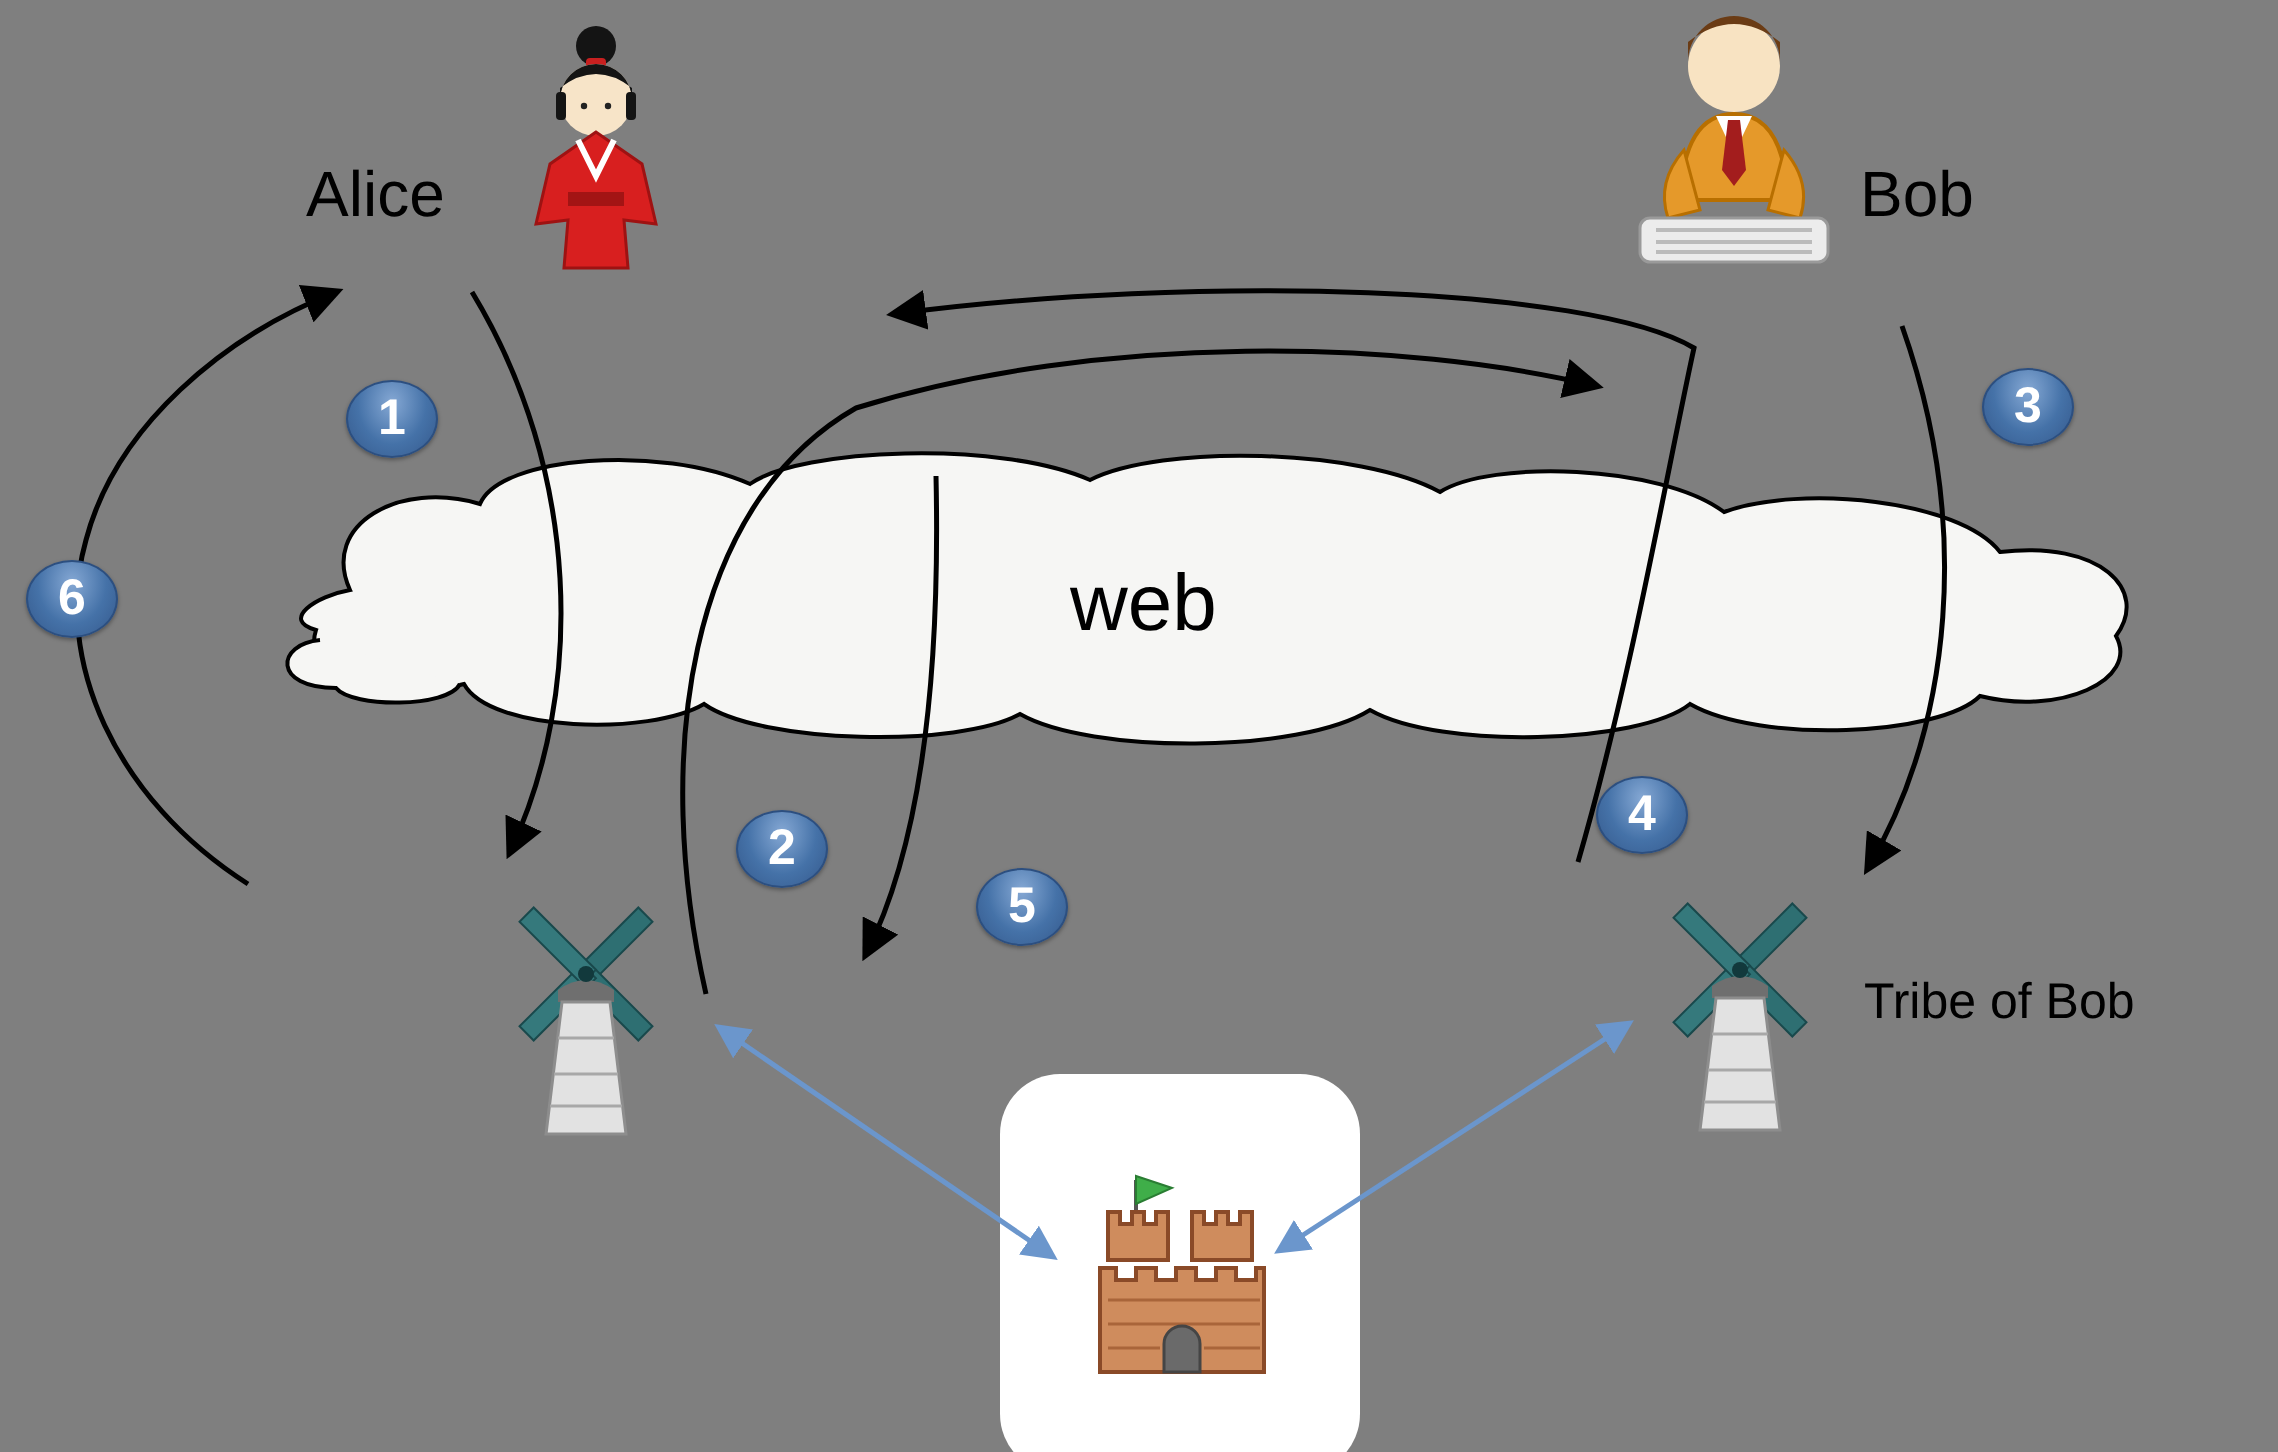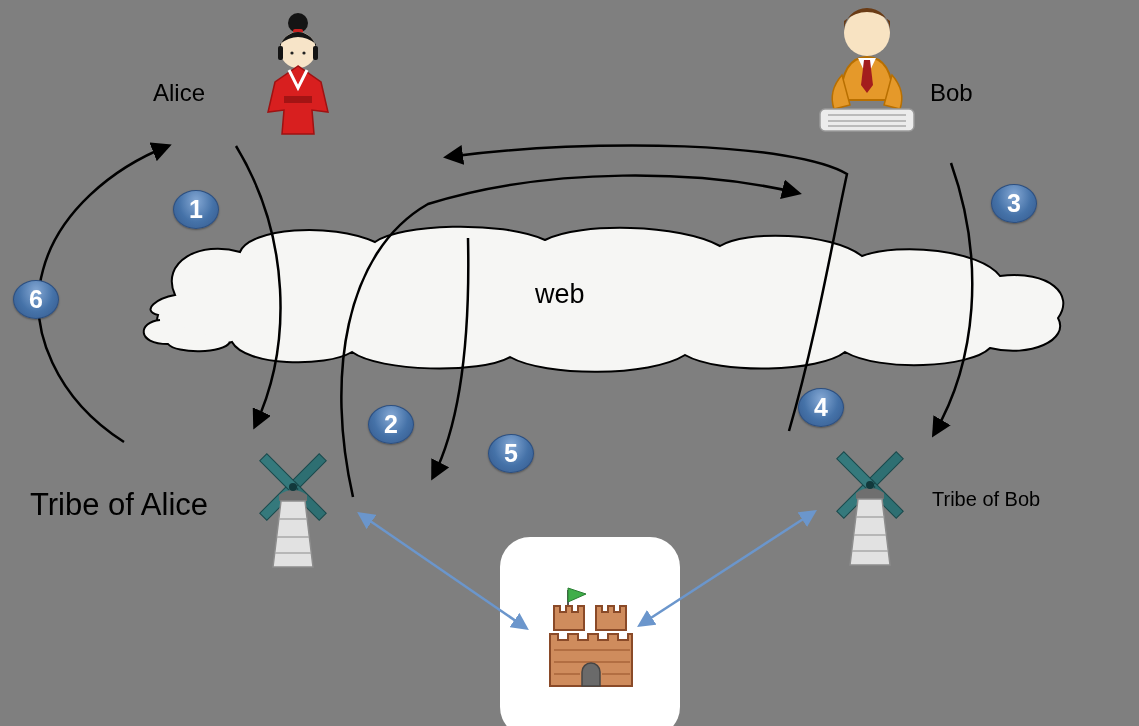--- a/index.html
+++ b/index.html
@@ -6,21 +6,21 @@
   .canvas{
     position:relative;
     width:1139px;height:726px;
     background:#7f7f7f;
     overflow:hidden;
     font-family:"Liberation Sans", sans-serif;
   }
   .lbl{
     position:absolute;
     color:#000;
-    font-size:24px;
+    font-size:32px;
     white-space:nowrap;
     line-height:1.1;
   }
   .abs{position:absolute;}
   svg{display:block;}
   .overlay{
     position:absolute;left:0;top:0;width:1139px;height:726px;
     pointer-events:none;
   }
   .badge{
@@ -179,23 +179,22 @@
       <path d="M 124 442 C 58 400, 26 330, 43 270 C 58 213, 112 168, 168 146" marker-end="url(#ah-black)"></path>
     </g>
     <g fill="none" stroke="#6b96cc" stroke-width="2.5">
       <path d="M 360 514 L 526 628" marker-start="url(#ah-blue)" marker-end="url(#ah-blue)"></path>
       <path d="M 814 512 L 640 625" marker-start="url(#ah-blue)" marker-end="url(#ah-blue)"></path>
     </g>
   </svg>
 
   <div class="lbl" style="left:153px;top:80px">Alice</div>
   <div class="lbl" style="left:930px;top:80px">Bob</div>
-  <div class="lbl" style="left:535px;top:280px;font-size:27px">web</div>
-  <div class="lbl" style="left:30px;top:488px;font-size:31px">Tribe of Alice</div>
-  <div class="lbl" style="left:932px;top:488px;font-size:20px">Tribe of Bob</div>
+  <div class="lbl" style="left:535px;top:280px;font-size:40px">web</div>
+  <div class="lbl" style="left:932px;top:488px;font-size:25px">Tribe of Bob</div>
 
   <div class="badge" style="left:173px;top:190px">1</div>
   <div class="badge" style="left:368px;top:405px">2</div>
   <div class="badge" style="left:991px;top:184px">3</div>
   <div class="badge" style="left:798px;top:388px">4</div>
   <div class="badge" style="left:488px;top:434px">5</div>
   <div class="badge" style="left:13px;top:280px">6</div>
 
 </div>
 

